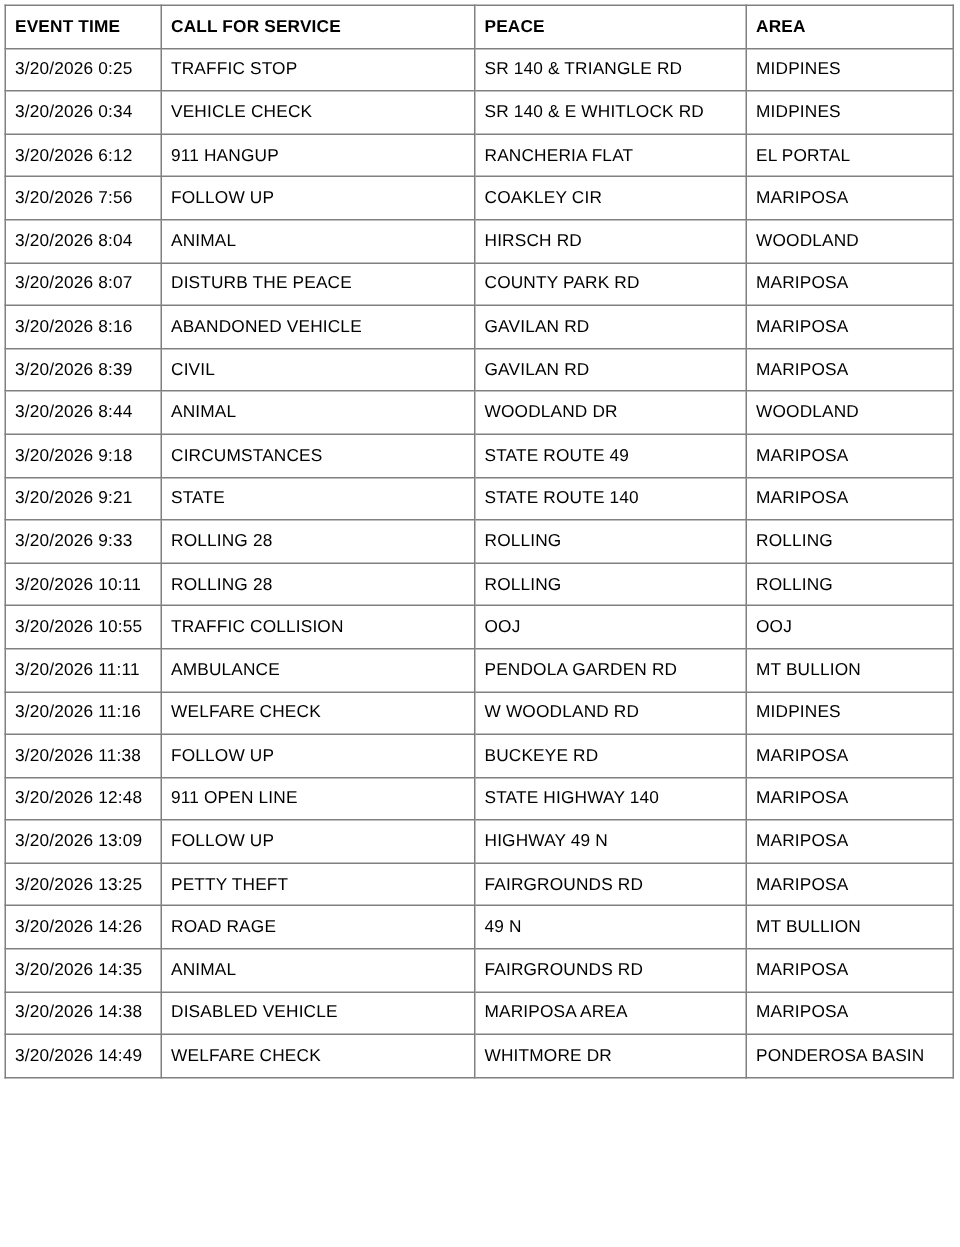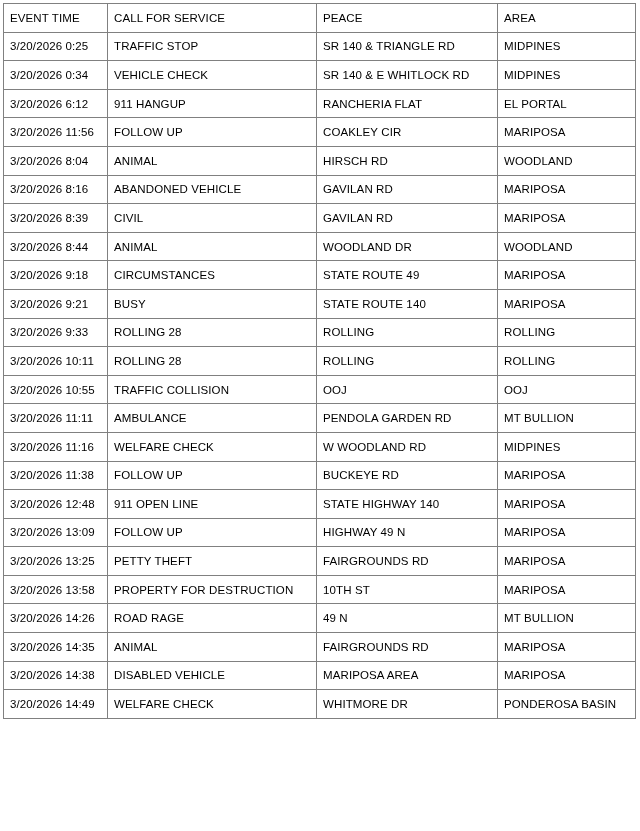--- a/index.html
+++ b/index.html
@@ -39,21 +39,21 @@
     text-align: left;
     vertical-align: middle;
     font-weight: normal;
     font-size: 11.5px;
     line-height: 14px;
     white-space: nowrap;
     overflow: hidden;
     letter-spacing: 0.01em;
   }
   table.call-log thead th {
-    font-weight: normal;
+    font-weight: bold;
   }
 </style>
 </head>
 <body>
 
 <div id="call-log-sheet">
   <table class="call-log">
     <colgroup>
       <col class="c-time">
       <col class="c-call">
@@ -81,32 +81,38 @@
           <td>SR 140 &amp; E WHITLOCK RD</td>
           <td>MIDPINES</td>
         </tr>
         <tr>
           <td>3/20/2026 6:12</td>
           <td>911 HANGUP</td>
           <td>RANCHERIA FLAT</td>
           <td>EL PORTAL</td>
         </tr>
         <tr>
-          <td>3/20/2026 11:56</td>
+          <td>3/20/2026 7:56</td>
           <td>FOLLOW UP</td>
           <td>COAKLEY CIR</td>
           <td>MARIPOSA</td>
         </tr>
         <tr>
           <td>3/20/2026 8:04</td>
           <td>ANIMAL</td>
           <td>HIRSCH RD</td>
           <td>WOODLAND</td>
         </tr>
         <tr>
+          <td>3/20/2026 8:07</td>
+          <td>DISTURB THE PEACE</td>
+          <td>COUNTY PARK RD</td>
+          <td>MARIPOSA</td>
+        </tr>
+        <tr>
           <td>3/20/2026 8:16</td>
           <td>ABANDONED VEHICLE</td>
           <td>GAVILAN RD</td>
           <td>MARIPOSA</td>
         </tr>
         <tr>
           <td>3/20/2026 8:39</td>
           <td>CIVIL</td>
           <td>GAVILAN RD</td>
           <td>MARIPOSA</td>
@@ -118,21 +124,21 @@
           <td>WOODLAND</td>
         </tr>
         <tr>
           <td>3/20/2026 9:18</td>
           <td>CIRCUMSTANCES</td>
           <td>STATE ROUTE 49</td>
           <td>MARIPOSA</td>
         </tr>
         <tr>
           <td>3/20/2026 9:21</td>
-          <td>BUSY</td>
+          <td>STATE</td>
           <td>STATE ROUTE 140</td>
           <td>MARIPOSA</td>
         </tr>
         <tr>
           <td>3/20/2026 9:33</td>
           <td>ROLLING 28</td>
           <td>ROLLING</td>
           <td>ROLLING</td>
         </tr>
         <tr>
@@ -174,26 +180,20 @@
         <tr>
           <td>3/20/2026 13:09</td>
           <td>FOLLOW UP</td>
           <td>HIGHWAY 49 N</td>
           <td>MARIPOSA</td>
         </tr>
         <tr>
           <td>3/20/2026 13:25</td>
           <td>PETTY THEFT</td>
           <td>FAIRGROUNDS RD</td>
-          <td>MARIPOSA</td>
-        </tr>
-        <tr>
-          <td>3/20/2026 13:58</td>
-          <td>PROPERTY FOR DESTRUCTION</td>
-          <td>10TH ST</td>
           <td>MARIPOSA</td>
         </tr>
         <tr>
           <td>3/20/2026 14:26</td>
           <td>ROAD RAGE</td>
           <td>49 N</td>
           <td>MT BULLION</td>
         </tr>
         <tr>
           <td>3/20/2026 14:35</td>

